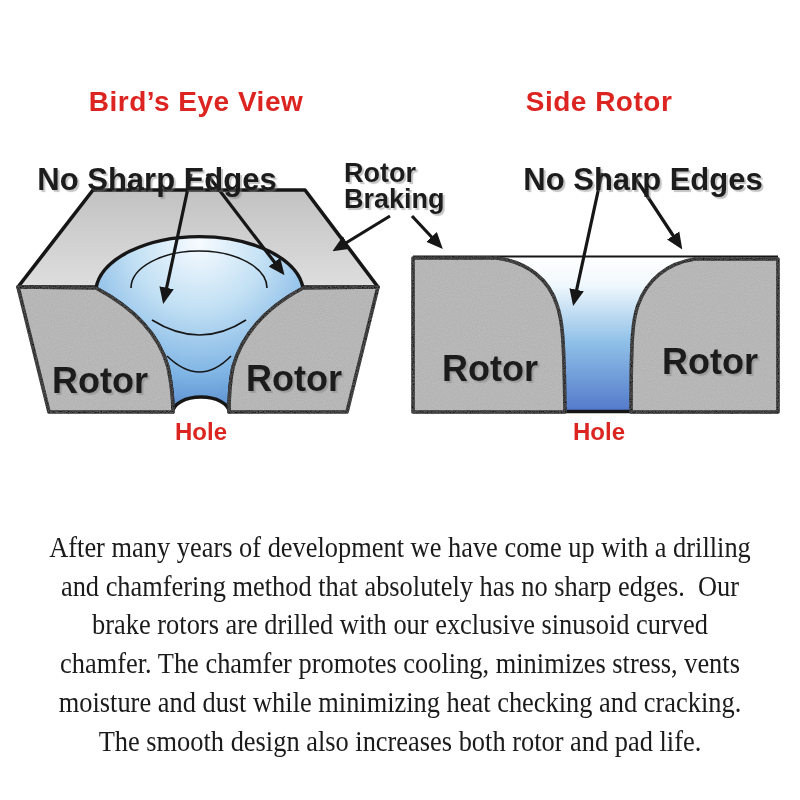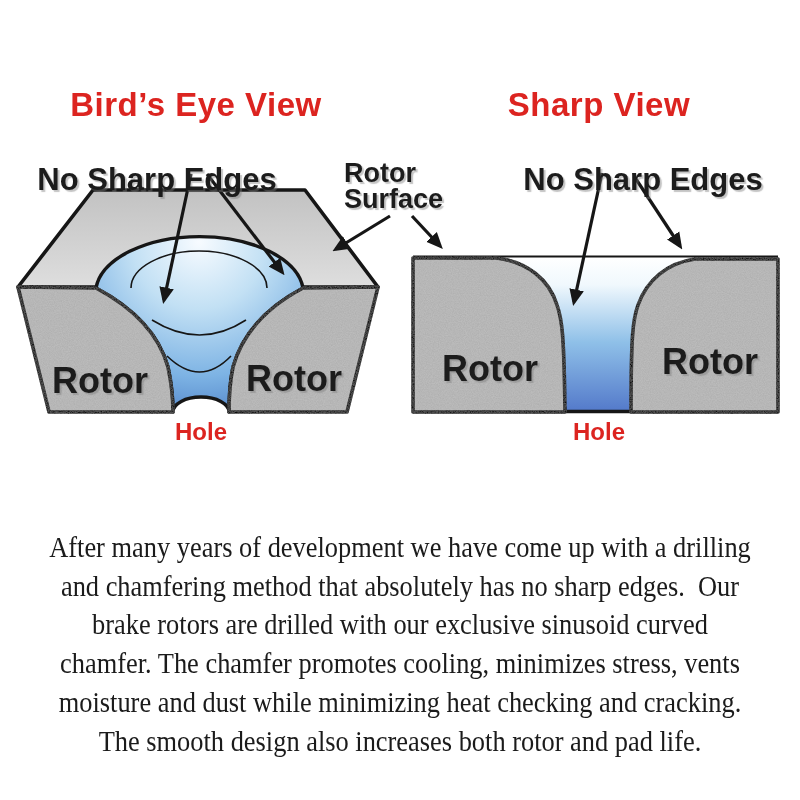--- a/index.html
+++ b/index.html
@@ -2,21 +2,21 @@
 <html><head>
 <meta charset="utf-8">
 <style>
   html,body{margin:0;padding:0;background:#ffffff;}
   .page{position:relative;width:800px;height:800px;background:#ffffff;overflow:hidden;
         font-family:"Liberation Sans",sans-serif;}
   .lbl{position:absolute;white-space:nowrap;font-weight:bold;line-height:1;}
   .centered{transform:translateX(-50%);}
   .red{color:#dc2420;}
   .blk{color:#1c1c1c;text-shadow:2px 2px 1px rgba(125,125,125,0.45);margin-top:29px;}
-  .title{font-size:33px;letter-spacing:0.5px;}
+  .title{font-size:28px;letter-spacing:0.5px;}
   .nse{font-size:31px;}
   .rotor{font-size:36px;}
   .hole{font-size:24px;}
   .braking{font-size:27px;line-height:26px;}
   .braking span{display:block;}
   .para{position:absolute;top:528px;left:0;width:800px;text-align:center;
         font-family:"Liberation Serif",serif;font-size:30px;line-height:38.7px;
         color:#1b1b1b;transform:scaleX(0.88);transform-origin:50% 0;}
   .para div{white-space:nowrap;}
   svg{position:absolute;top:0;left:0;}
@@ -86,28 +86,28 @@
 
     <line x1="191" y1="174" x2="164" y2="300" stroke="#161616" stroke-width="3.2" marker-end="url(#ah)"></line>
     <line x1="207" y1="174" x2="282" y2="272" stroke="#161616" stroke-width="3.2" marker-end="url(#ah)"></line>
     <line x1="390" y1="216" x2="336" y2="249" stroke="#161616" stroke-width="3.2" marker-end="url(#ah)"></line>
     <line x1="412" y1="216" x2="440" y2="246" stroke="#161616" stroke-width="3.2" marker-end="url(#ah)"></line>
     <line x1="602" y1="173" x2="574" y2="302" stroke="#161616" stroke-width="3.2" marker-end="url(#ah)"></line>
     <line x1="634" y1="176" x2="680" y2="246" stroke="#161616" stroke-width="3.2" marker-end="url(#ah)"></line>
   </svg>
 
   <div class="lbl centered red title" style="left:196px;top:88px;">Bird’s Eye View</div>
-  <div class="lbl centered red title" style="left:599px;top:88px;">Sharp View</div>
+  <div class="lbl centered red title" style="left:599px;top:88px;">Side Rotor</div>
 
   <div class="lbl centered blk nse" style="left:157px;top:135px;">No Sharp Edges</div>
   <div class="lbl centered blk nse" style="left:643px;top:135px;">No Sharp Edges</div>
 
   <div class="lbl blk braking" style="left:344px;top:131px;">
     <span>Rotor</span>
-    <span>Surface</span>
+    <span>Braking</span>
   </div>
 
   <div class="lbl centered blk rotor" style="left:100px;top:334px;">Rotor</div>
   <div class="lbl centered blk rotor" style="left:294px;top:332px;">Rotor</div>
   <div class="lbl centered blk rotor" style="left:490px;top:322px;">Rotor</div>
   <div class="lbl centered blk rotor" style="left:710px;top:315px;">Rotor</div>
 
   <div class="lbl centered red hole" style="left:201px;top:420px;">Hole</div>
   <div class="lbl centered red hole" style="left:599px;top:420px;">Hole</div>
 

